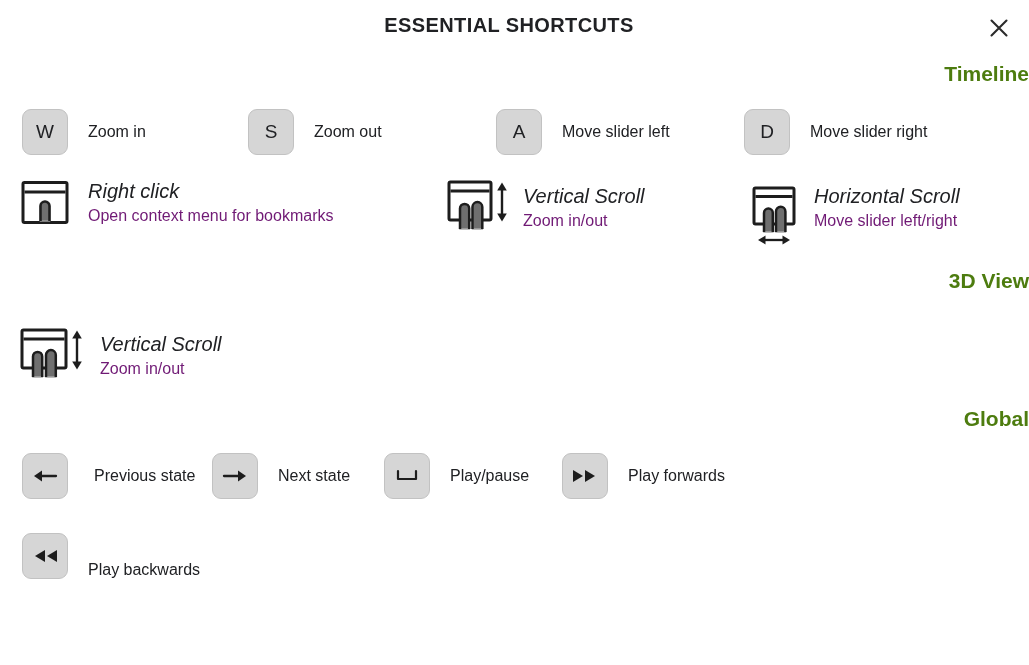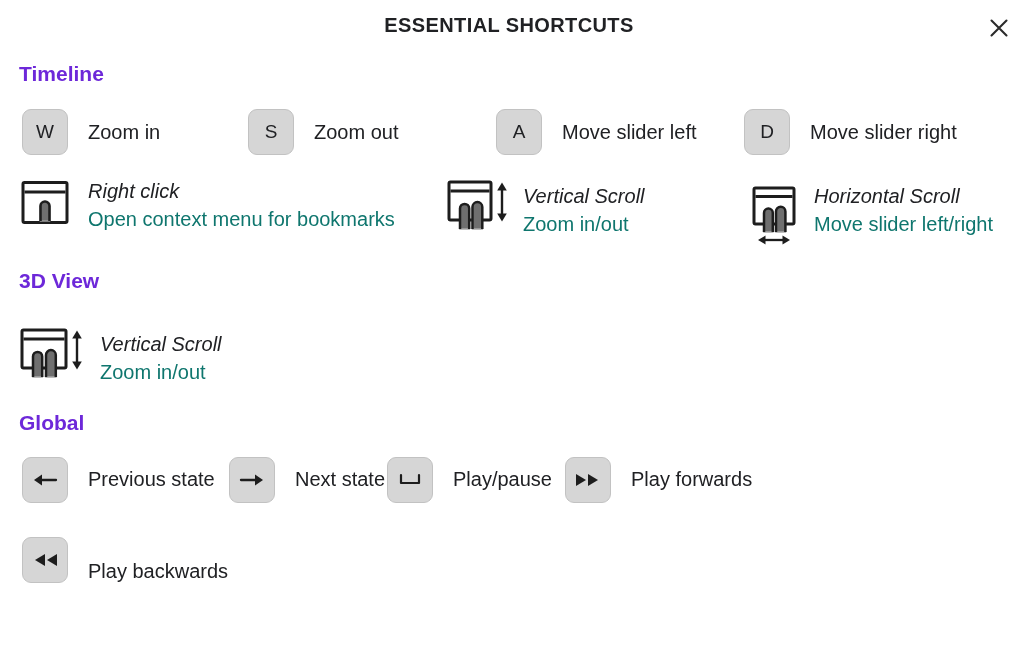--- a/index.html
+++ b/index.html
@@ -44,22 +44,23 @@
     cursor: pointer;
     background: none;
     border: none;
     padding: 0;
   }
 
   
   .section-title {
     font-size: 21px;
     font-weight: bold;
-    color: #6d28d9;
+    color: #4d7c0f;
     margin: 0 0 0 19px;
+    text-align: right;
   }
   .sec-timeline { margin-top: 6px; }
   .sec-3dview   { margin-top: 22px; }
   .sec-global   { margin-top: 24px; }
 
   .row {
     display: flex;
     align-items: flex-start;
   }
 
@@ -87,43 +88,43 @@
     display: flex;
     align-items: center;
     justify-content: center;
     font-size: 19px;
     color: #202124;
     cursor: pointer;
     box-sizing: border-box;
   }
   .key-label {
     margin-left: 20px;
-    font-size: 20px;
+    font-size: 16px;
     color: #202124;
     white-space: nowrap;
   }
 
   
   .mouse-icon {
     flex: none;
     display: block;
   }
   .mouse-text {
     margin-left: 14px;
     line-height: 1.42;
   }
   .mouse-text .mt-title {
     font-style: italic;
     font-size: 20px;
     color: #202124;
     white-space: nowrap;
   }
   .mouse-text .mt-sub {
-    font-size: 20px;
-    color: #0f766e;
+    font-size: 16px;
+    color: #701a75;
     white-space: nowrap;
   }
 </style>
 </head>
 <body>
 
 <div class="titlebar">
   <div class="title">ESSENTIAL SHORTCUTS</div>
   <button class="close-btn">
     <svg width="22" height="22" viewBox="0 0 22 22">
@@ -233,31 +234,31 @@
       </div>
     </div>
   </div>
 </div>
 
 <div class="sec-global">
   <div class="section-title">Global</div>
 
   <div class="row globalrow">
 
-    <div class="item" style="width:229px; padding-left:22px;">
+    <div class="item" style="width:212px; padding-left:22px;gap:6px;">
       <div class="keycap">
         <svg width="26" height="20" viewBox="0 0 26 20">
           <line x1="24" y1="10" x2="5" y2="10" stroke="#1d1d1d" stroke-width="2.3" stroke-linecap="round"></line>
           <path d="M2 10 L10 4.6 L10 15.4 Z" fill="#1d1d1d"></path>
         </svg>
       </div>
       <div class="key-label">Previous state</div>
     </div>
 
-    <div class="item" style="width:158px;">
+    <div class="item" style="width:172px;">
       <div class="keycap">
         <svg width="26" height="20" viewBox="0 0 26 20">
           <line x1="2" y1="10" x2="21" y2="10" stroke="#1d1d1d" stroke-width="2.3" stroke-linecap="round"></line>
           <path d="M24 10 L16 4.6 L16 15.4 Z" fill="#1d1d1d"></path>
         </svg>
       </div>
       <div class="key-label">Next state</div>
     </div>
 
     <div class="item" style="width:178px;">

